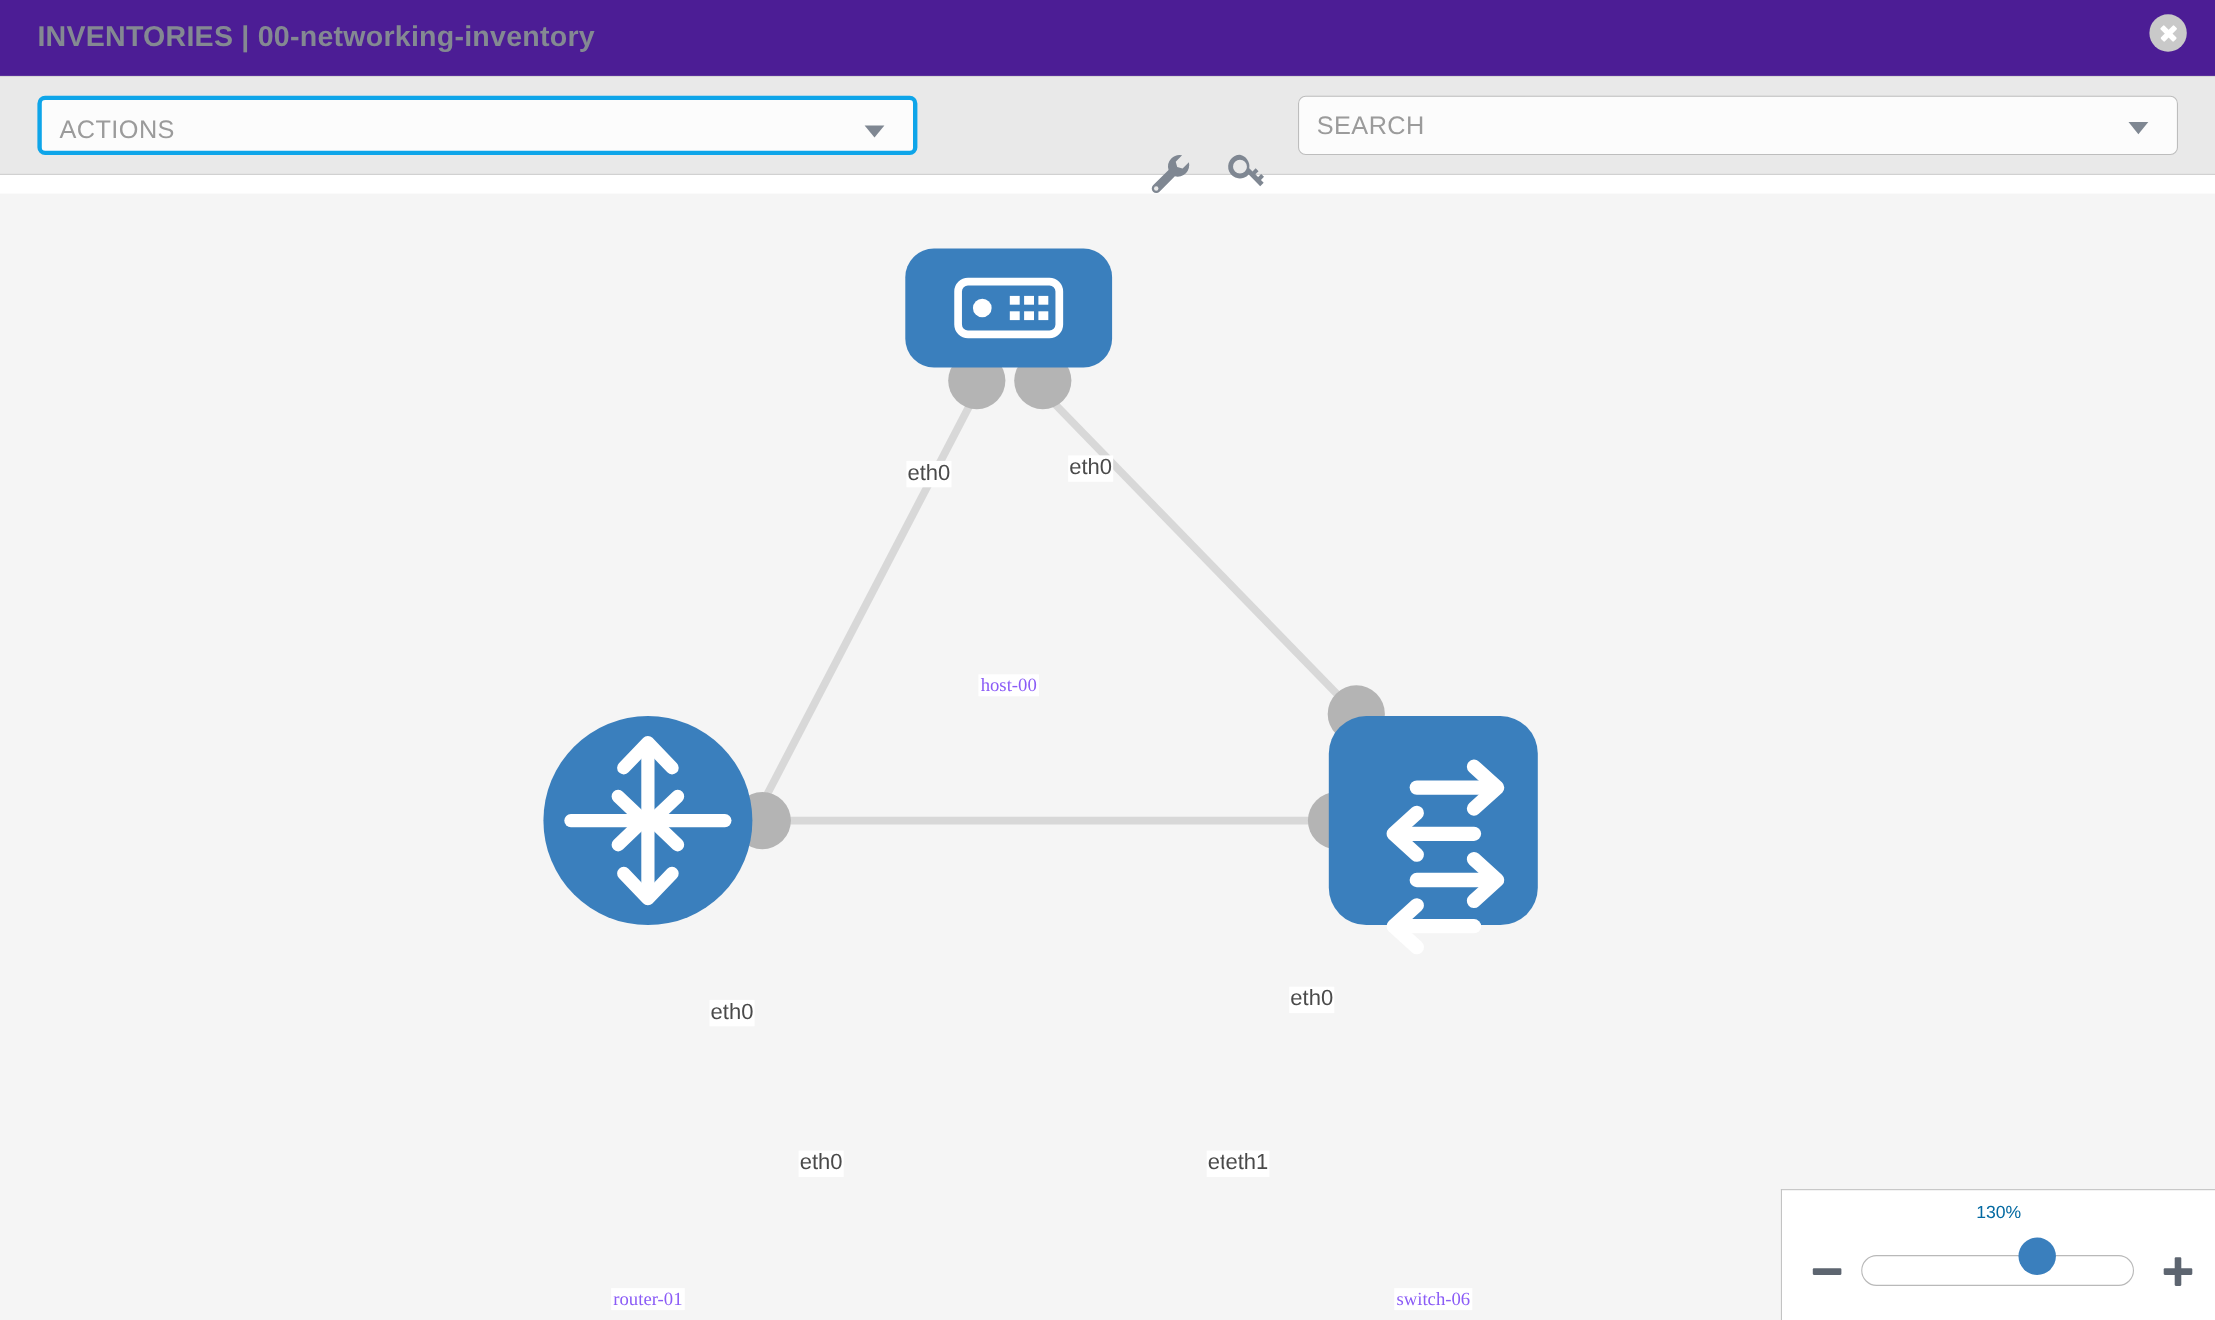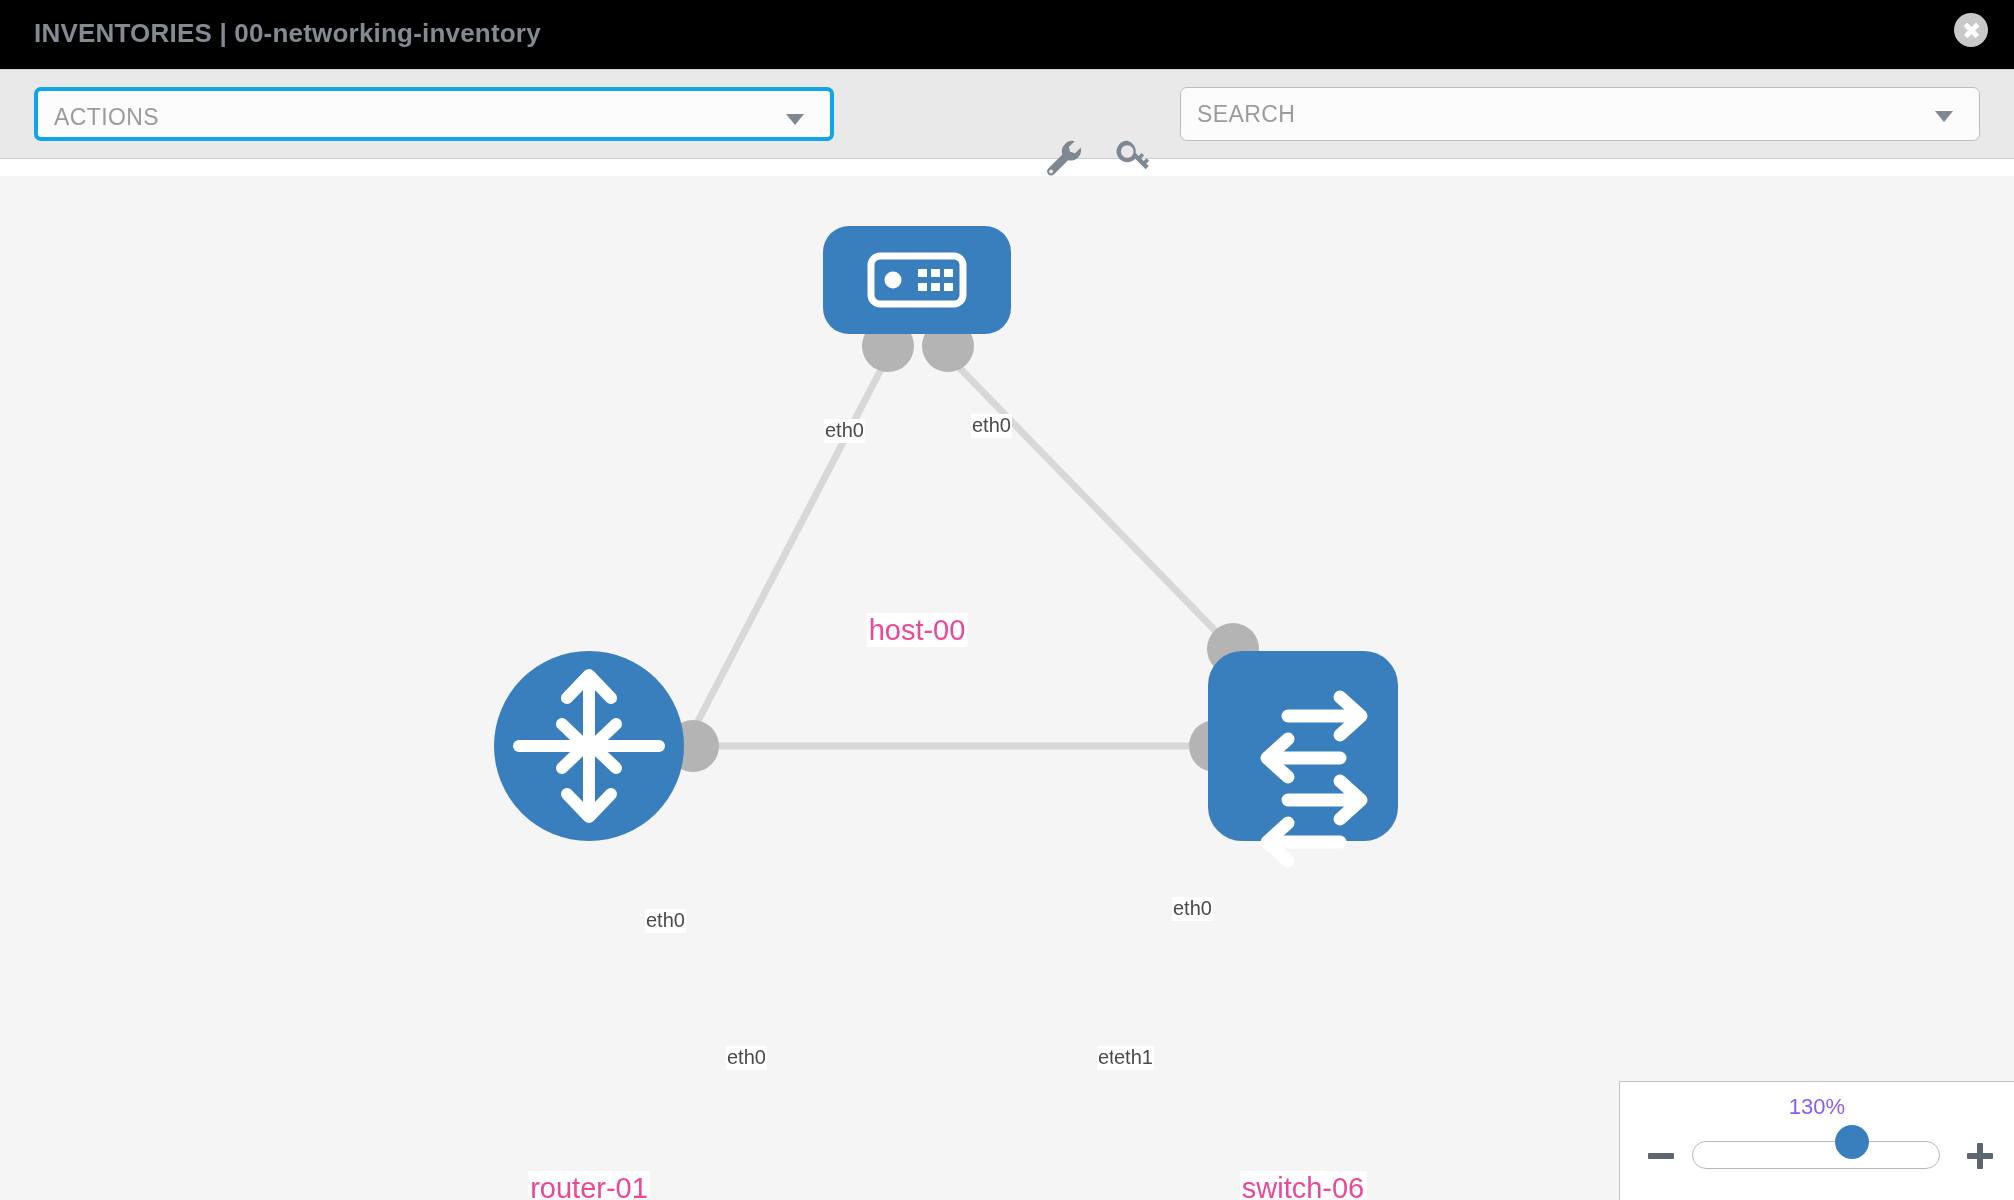--- a/index.html
+++ b/index.html
@@ -16,21 +16,21 @@
     width: 2014px;
     height: 1200px;
     background: #ffffff;
   }
 
   
   .header {
     position: absolute;
     left: 0; top: 0;
     width: 2014px; height: 70px;
-    background: #000000;
+    background: #4c1d95;
     border-bottom: 1px solid #d7d7d7;
   }
   .header-title {
     position: absolute;
     left: 34px; top: 18px;
     font-size: 26px;
     font-weight: bold;
     color: #848992;
     letter-spacing: 0.2px;
     white-space: nowrap;
@@ -124,27 +124,28 @@
   }
   .topology-svg {
     position: absolute;
     left: 0; top: 0;
     width: 2014px; height: 1040px;
   }
 
   
   .node-label {
     position: absolute;
-    font-size: 29px;
-    color: #ec4899;
+    font-size: 17px;
+    color: #8b5cf6;
     background: #ffffff;
     white-space: nowrap;
     transform: translateX(-50%);
     padding: 0 2px;
     line-height: 1.18;
+    font-family: Liberation Serif, serif;
   }
   .iface-label {
     position: absolute;
     font-size: 20px;
     color: #4a4a4a;
     background: #ffffff;
     white-space: nowrap;
     padding: 0 1px;
     line-height: 1.18;
   }
@@ -155,22 +156,22 @@
     left: 1619px; top: 1081px;
     width: 395px; height: 119px;
     background: #ffffff;
     border: 1px solid #c3c3c3;
     border-right: none; border-bottom: none;
   }
   .zoom-value {
     position: absolute;
     top: 12px; left: 0; right: 0;
     text-align: center;
-    font-size: 22px;
-    color: #8b5cf6;
+    font-size: 16px;
+    color: #0369a1;
   }
   .zoom-row {
     position: absolute;
     top: 52px; left: 0;
     width: 395px; height: 42px;
   }
   .zoom-minus, .zoom-plus {
     position: absolute;
     top: 8px;
     width: 30px; height: 28px;

